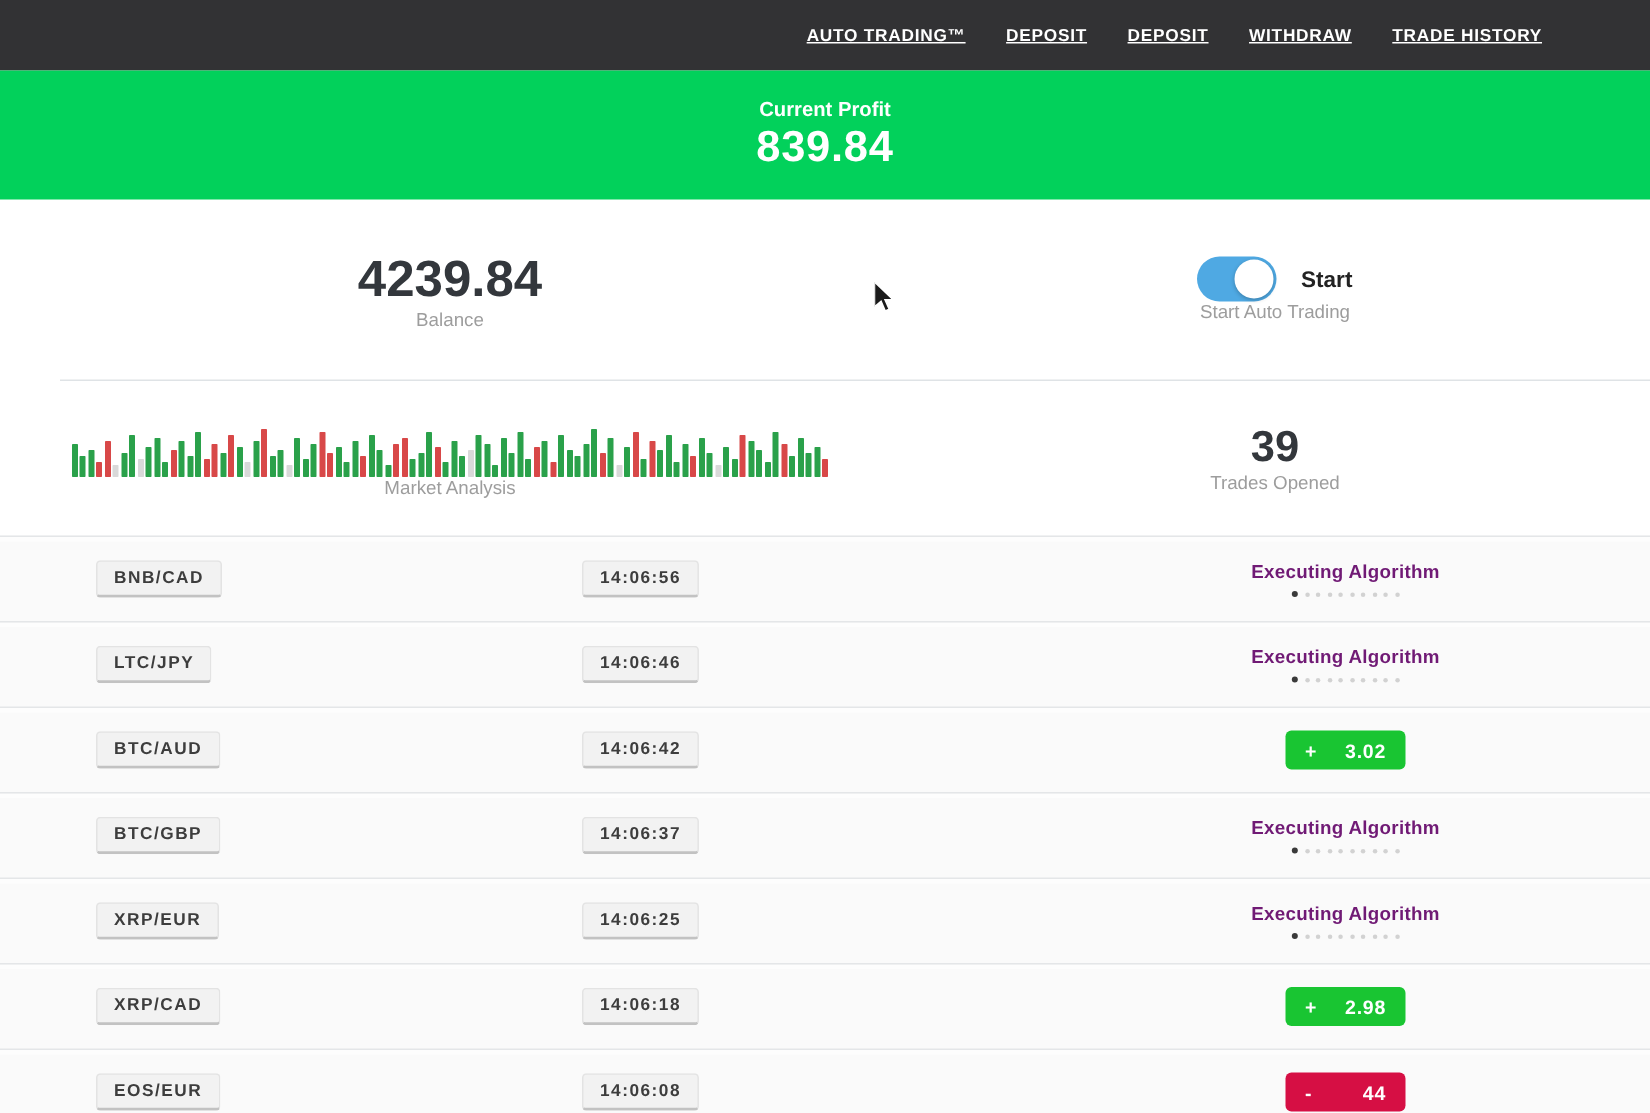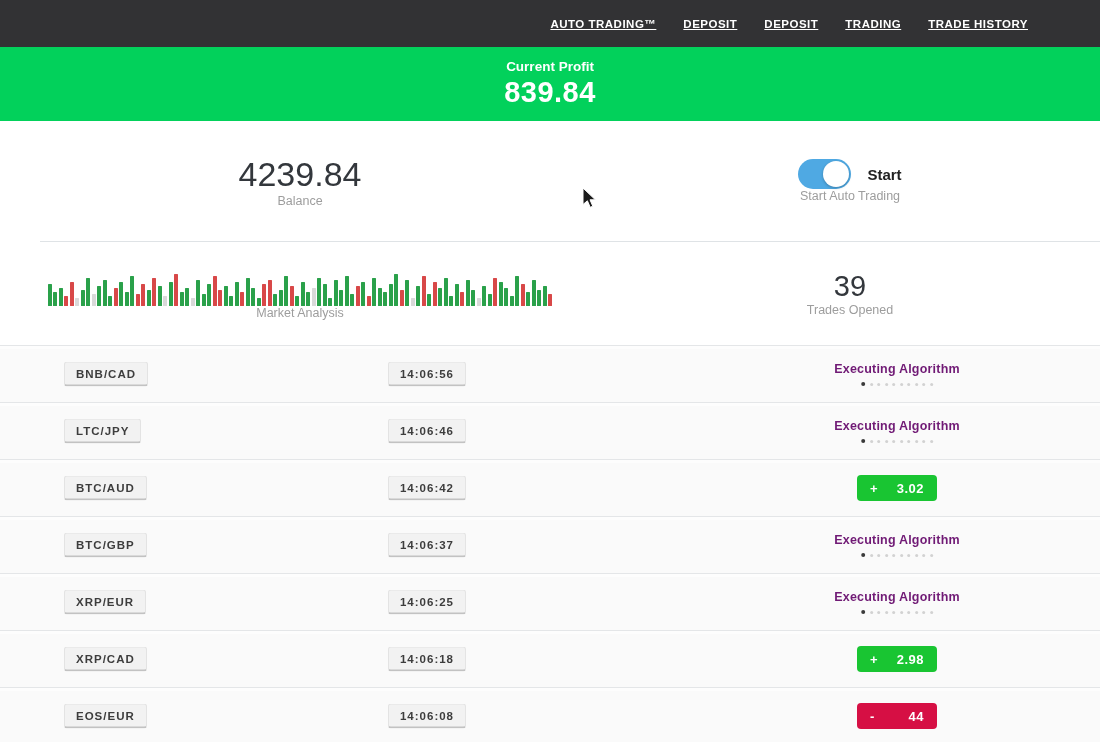--- a/index.html
+++ b/index.html
@@ -7,32 +7,32 @@
     font-family:"Liberation Sans","DejaVu Sans",sans-serif; }
   .app { position:relative; width:1100px; height:742px; }
 
   
   .nav { height:47px; background:#323234; display:flex; align-items:center;
     justify-content:flex-end; padding-right:72px; gap:27px; }
   .nav-item { color:#fff; font-size:11.5px; font-weight:bold; letter-spacing:.5px;
     cursor:pointer; white-space:nowrap;text-decoration:underline; }
 
   
-  .banner { height:74px; background:#02d15b; color:#fff; display:flex;
+  .banner { height:86px; background:#02d15b; color:#fff; display:flex;
     flex-direction:column; align-items:center; justify-content:center; }
   .banner-label { font-size:13.5px; font-weight:bold; margin-bottom:2px; }
   .banner-value { font-size:29px; font-weight:bold; letter-spacing:.5px; }
 
   
   .stat-row { display:flex; }
   .stat-row.r1 { height:120px; }
   .stat-row.r2 { height:103px; }
   .stat-col-l { width:600px; display:flex; flex-direction:column; align-items:center; justify-content:center; }
   .stat-col-r { width:500px; display:flex; flex-direction:column; align-items:center; justify-content:center; }
-  .big-number { font-size:34px; font-weight:normal; color:#33373c; }
+  .big-number { font-size:34px; font-weight:bold; color:#33373c; }
   .big-number.sm { font-size:29px; }
   .stat-label { font-size:12.5px; color:#9d9d9d; margin-top:0; }
 
   .toggle-group { display:flex; align-items:center; gap:16px; }
   .toggle { width:53px; height:30px; border-radius:15px; background:#4fa9e3;
     position:relative; cursor:pointer; }
   .knob { position:absolute; top:2px; right:2px; width:26px; height:26px;
     border-radius:50%; background:#fff; box-shadow:0 1px 3px rgba(0,0,0,.25); }
   .start-label { font-size:15px; font-weight:bold; color:#222;text-align:right; }
 
@@ -70,21 +70,21 @@
 </style>
 </head>
 <body>
 
 <div class="app">
 
   <header class="nav">
       <span class="nav-item">AUTO TRADING™</span>
       <span class="nav-item">DEPOSIT</span>
       <span class="nav-item">DEPOSIT</span>
-      <span class="nav-item">TRADING</span>
+      <span class="nav-item">WITHDRAW</span>
       <span class="nav-item">TRADE HISTORY</span>
     </header>
 
   <section class="banner">
     <div class="banner-label">Current Profit</div>
     <div class="banner-value">839.84</div>
   </section>
 
   <section class="stat-row r1">
     <div class="stat-col-l">

